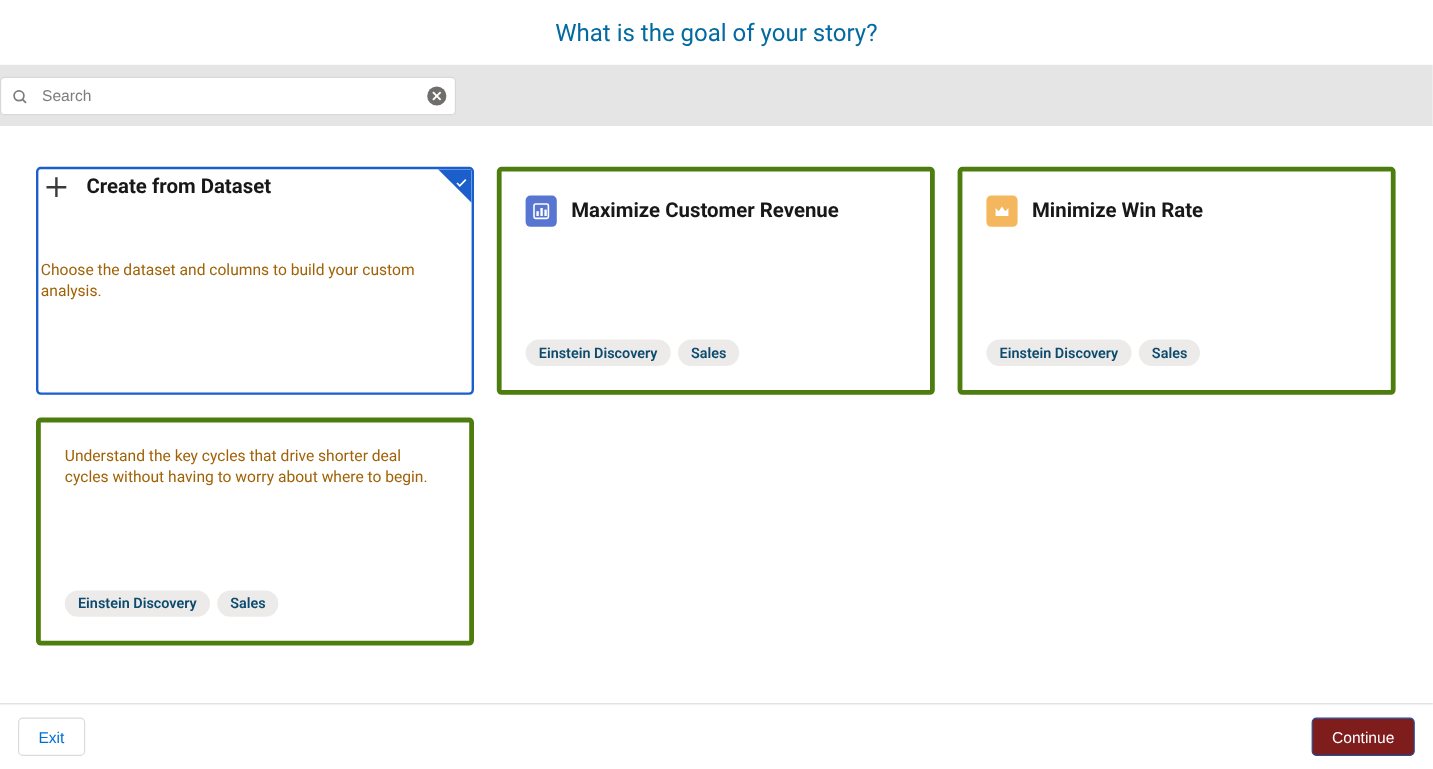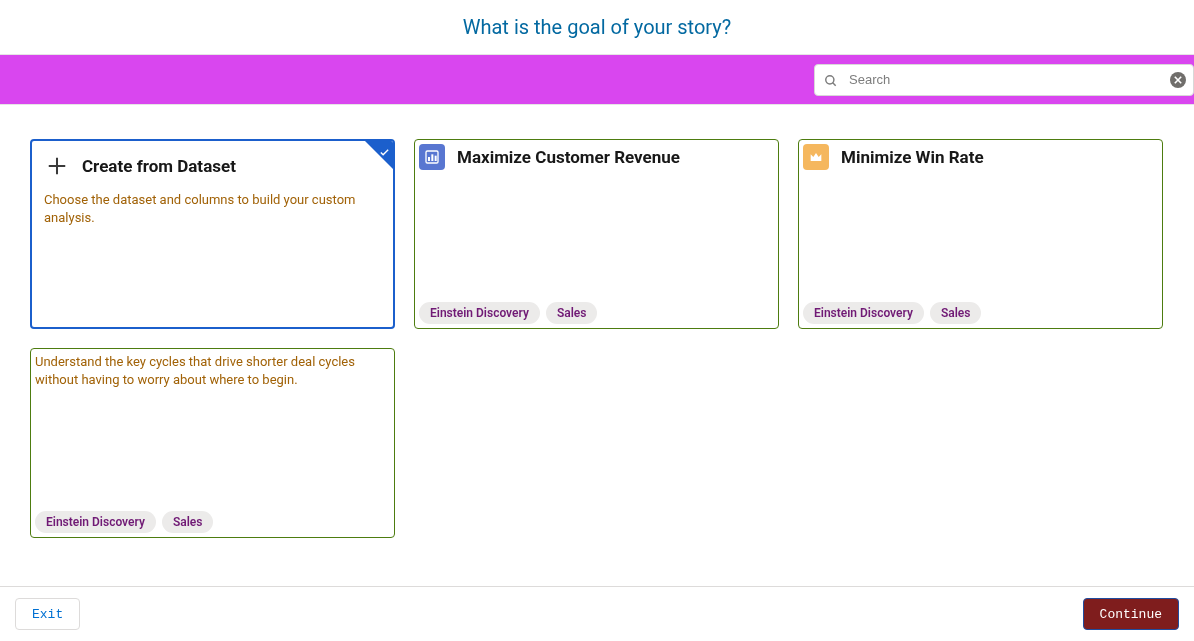--- a/index.html
+++ b/index.html
@@ -18,27 +18,26 @@
     display: flex;
     align-items: center;
     justify-content: center;
   }
   .header-title {
     font-size: 20px;
     font-weight: 400;
     color: #0369a1;
   }
   .search-bar {
-    background: #d946ef;
+    background: #e5e5e5;
     height: 50px;
     display: flex;
     align-items: center;
-    justify-content: flex-end;
+    justify-content: flex-start;
     border-bottom: 1px solid #e5e5e5;
-    padding-left: 45px;
   }
   .search-wrap {
     position: relative;
     width: 380px;
   }
   .search-input {
     width: 100%;
     height: 32px;
     padding: 0 36px 0 34px;
     border: 1px solid #d8d8d8;
@@ -72,34 +71,35 @@
     cursor: pointer;
   }
   .clear-icon svg { width: 8px; height: 8px; color: #fff; }
   .cards {
     padding: 34px 30px;
     display: grid;
     grid-template-columns: repeat(3, 365px);
     gap: 19px;
   }
   .card {
-    border: 1px solid #4d7c0f;
-    border-radius: 4px;
-    padding: 4px;
+    border: 4px solid #4d7c0f;
+    border-radius: 4px;
+    padding: 20px;
     height: 190px;
     position: relative;
     cursor: pointer;
     background: #fff;
     display: flex;
     flex-direction: column;
     overflow: hidden;
   }
   .card.selected {
     border: 2px solid #1b5fcc;
-    padding: 12px;
+    padding: 2px;
+    gap: 36px;
   }
   .card-corner {
     position: absolute;
     top: 0;
     right: 0;
     width: 0;
     height: 0;
     border-style: solid;
     border-width: 0 28px 28px 0;
     border-color: transparent #1b5fcc transparent transparent;
@@ -146,21 +146,21 @@
     display: flex;
     gap: 6px;
     margin-top: auto;
   }
   .tag {
     background: #ecebea;
     border-radius: 12px;
     padding: 4px 11px;
     font-size: 12px;
     font-weight: 600;
-    color: #701a75;
+    color: #0c4a6e;
   }
   .footer {
     position: absolute;
     bottom: 0;
     left: 0;
     right: 0;
     height: 55px;
     border-top: 1px solid #dddbda;
     display: flex;
     align-items: center;
@@ -170,21 +170,20 @@
   }
   .btn {
     height: 32px;
     padding: 0 16px;
     border-radius: 4px;
     font-size: 13px;
     cursor: pointer;
     border: 1px solid #dddbda;
     background: #fff;
     color: #0070d2;
-    font-family: Liberation Mono, monospace;
   }
   .btn.primary {
     background: #7f1d1d;
     border-color: #204c9e;
     color: #fff;
     font-weight: 400;
   }
 </style>
 </head>
 <body>

